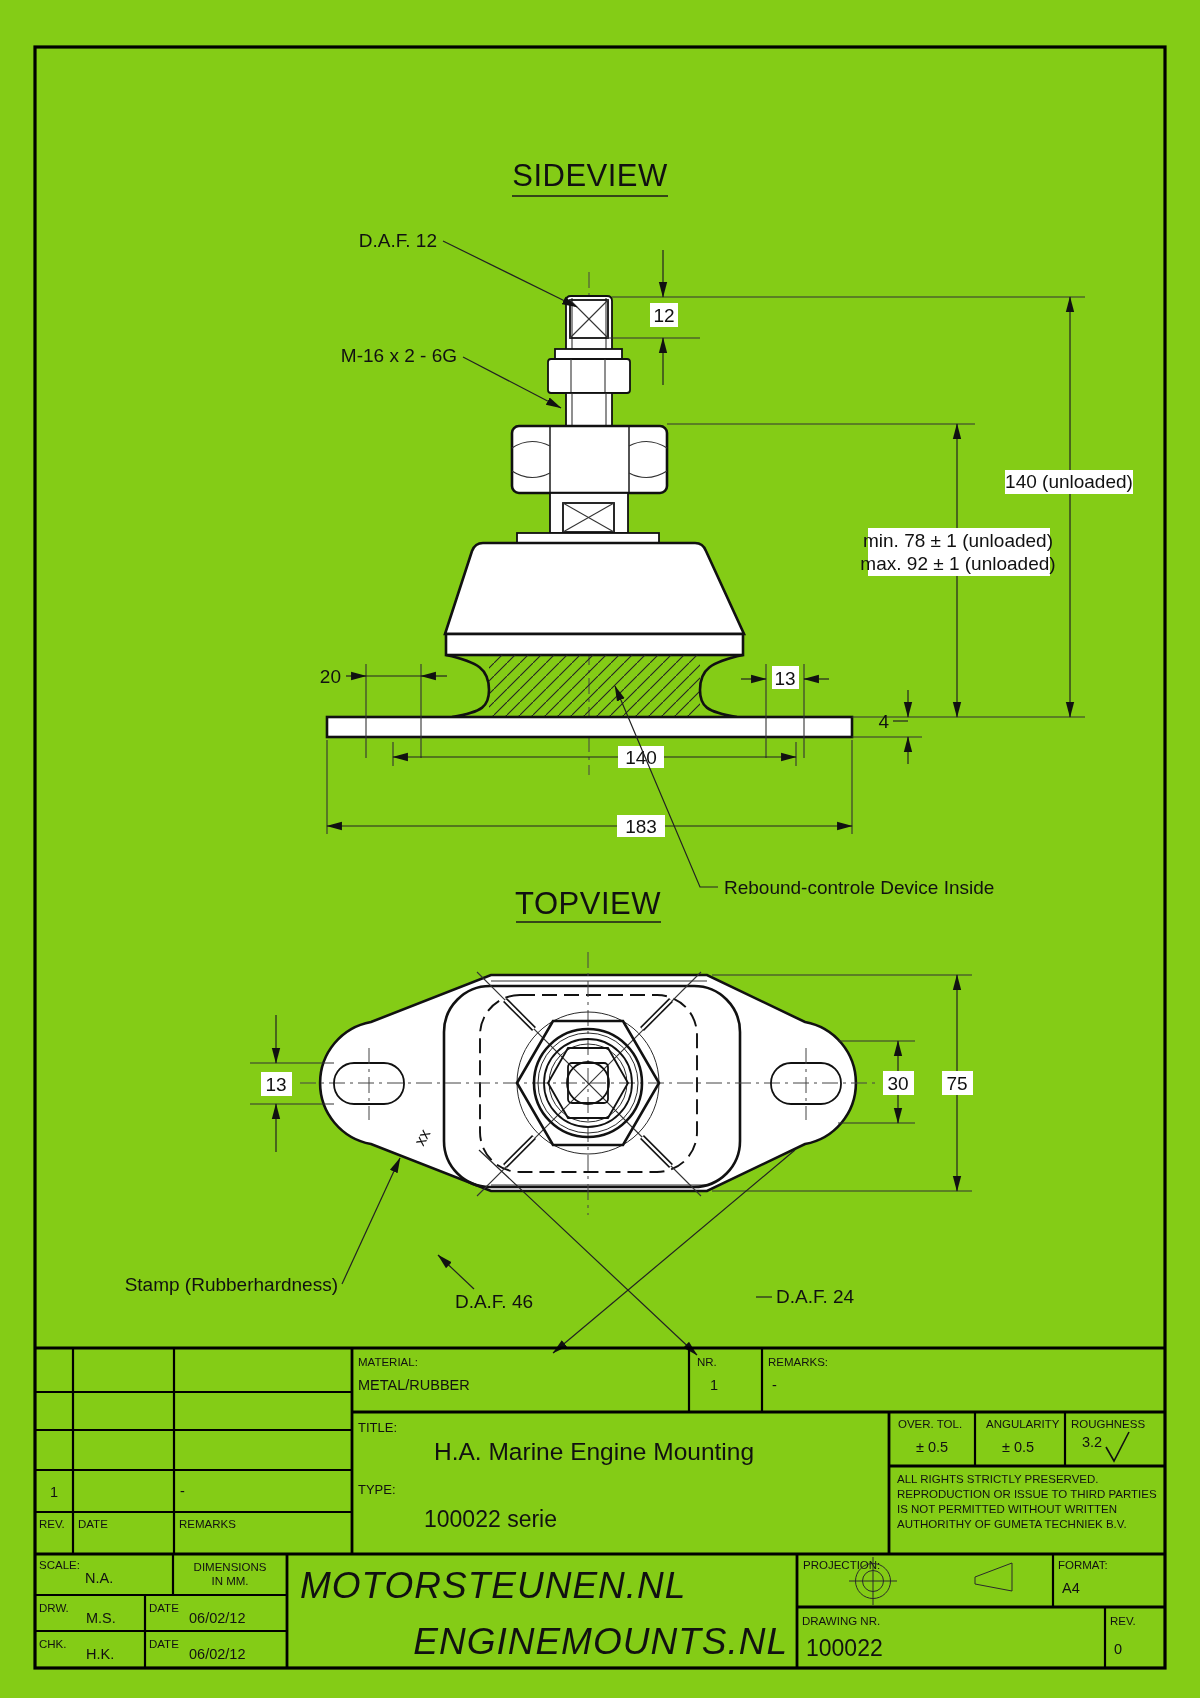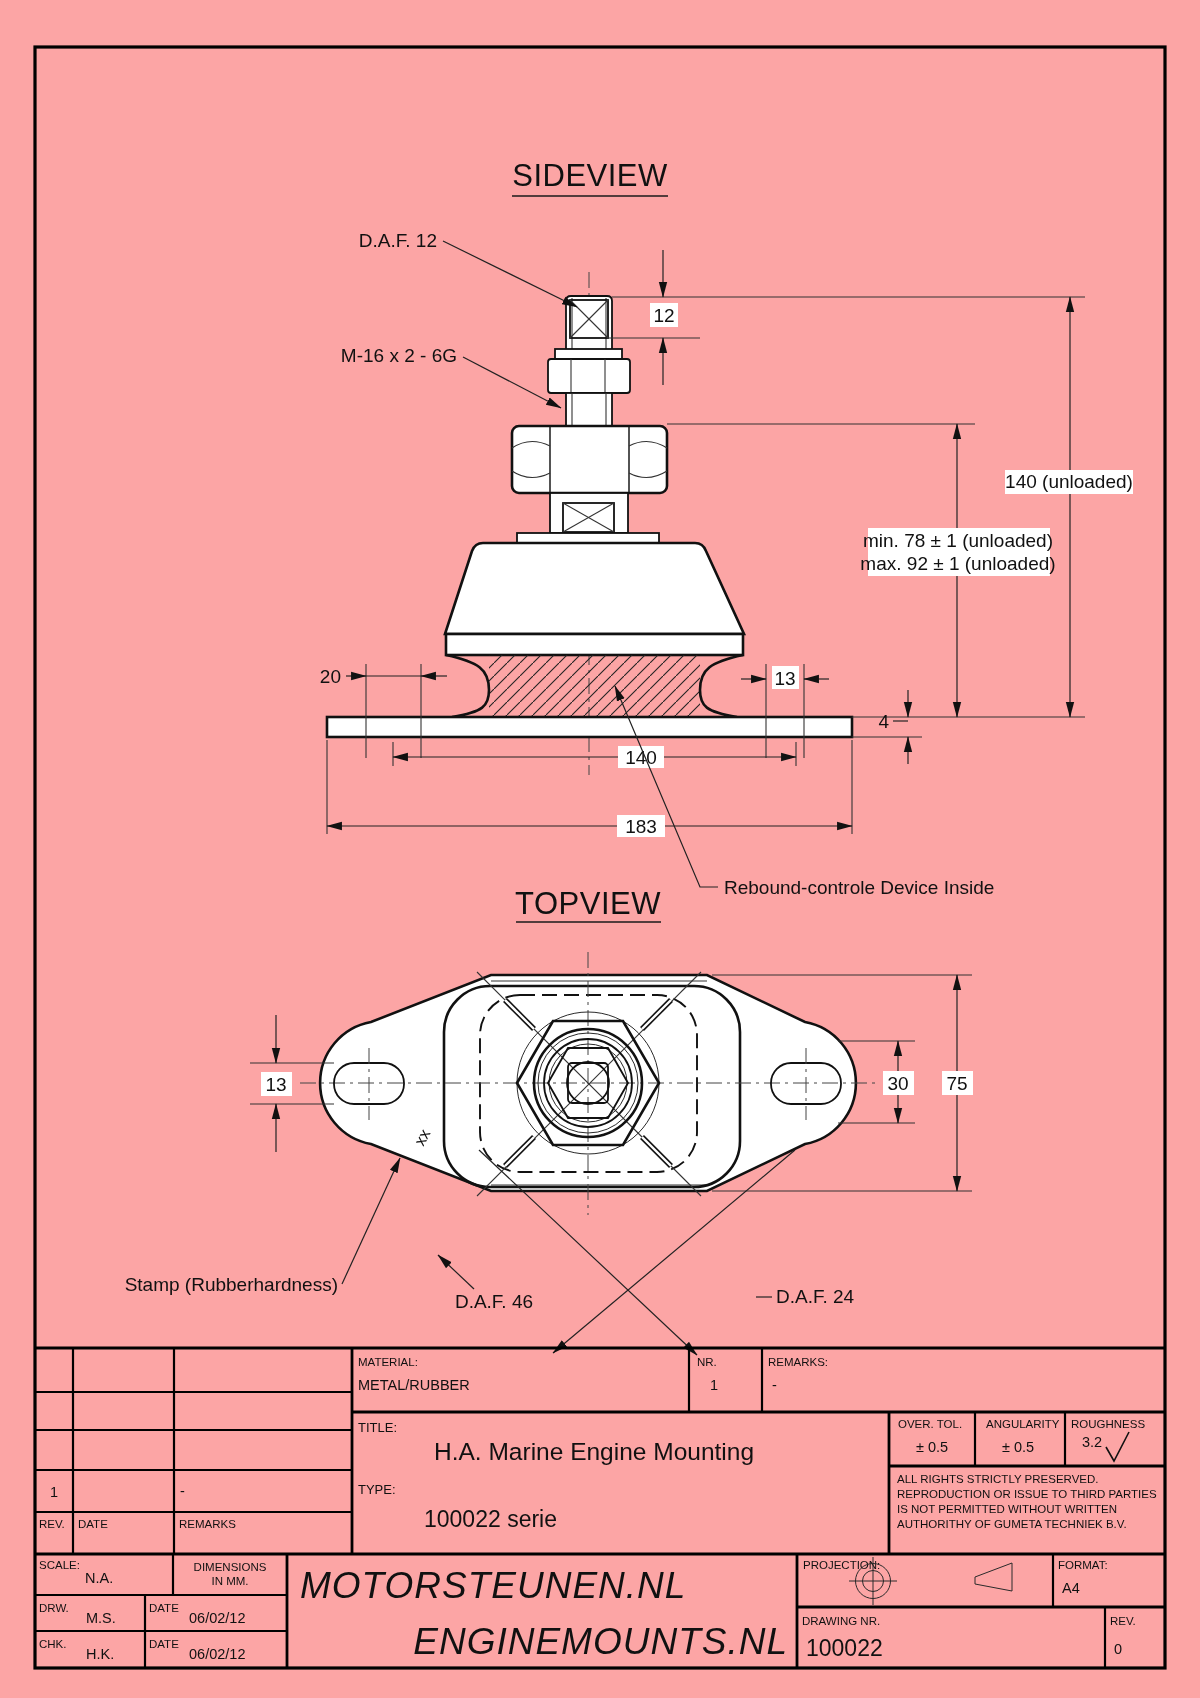--- a/index.html
+++ b/index.html
@@ -1,16 +1,16 @@
 <!DOCTYPE html>
 <html><head>
 <meta charset="utf-8">
 <style>
   html,body{margin:0;padding:0;background:#fff;}
-  .page{position:relative;width:1200px;height:1698px;background:#fca5a5;}
+  .page{position:relative;width:1200px;height:1698px;background:#84cc16;}
   svg text{fill:#111;font-family:"Liberation Sans", sans-serif;}
   .vtitle{font-size:31px;letter-spacing:.5px;}
   .dim{font-size:19px;}
   .s1{stroke:#2a2a2a;stroke-width:1;fill:none;}
   .s15{stroke:#1a1a1a;stroke-width:1.5;fill:none;}
   .sf{fill:#ffffff;stroke:#111;stroke-width:1.8;}
   .sf25{fill:#ffffff;stroke:#111;stroke-width:2.6;}
   .o2{stroke:#111;stroke-width:1.8;fill:none;}
   .o25{stroke:#111;stroke-width:2.6;fill:none;}
   .cl{stroke:#444;stroke-width:1;stroke-dasharray:16 5 3 5;fill:none;}

